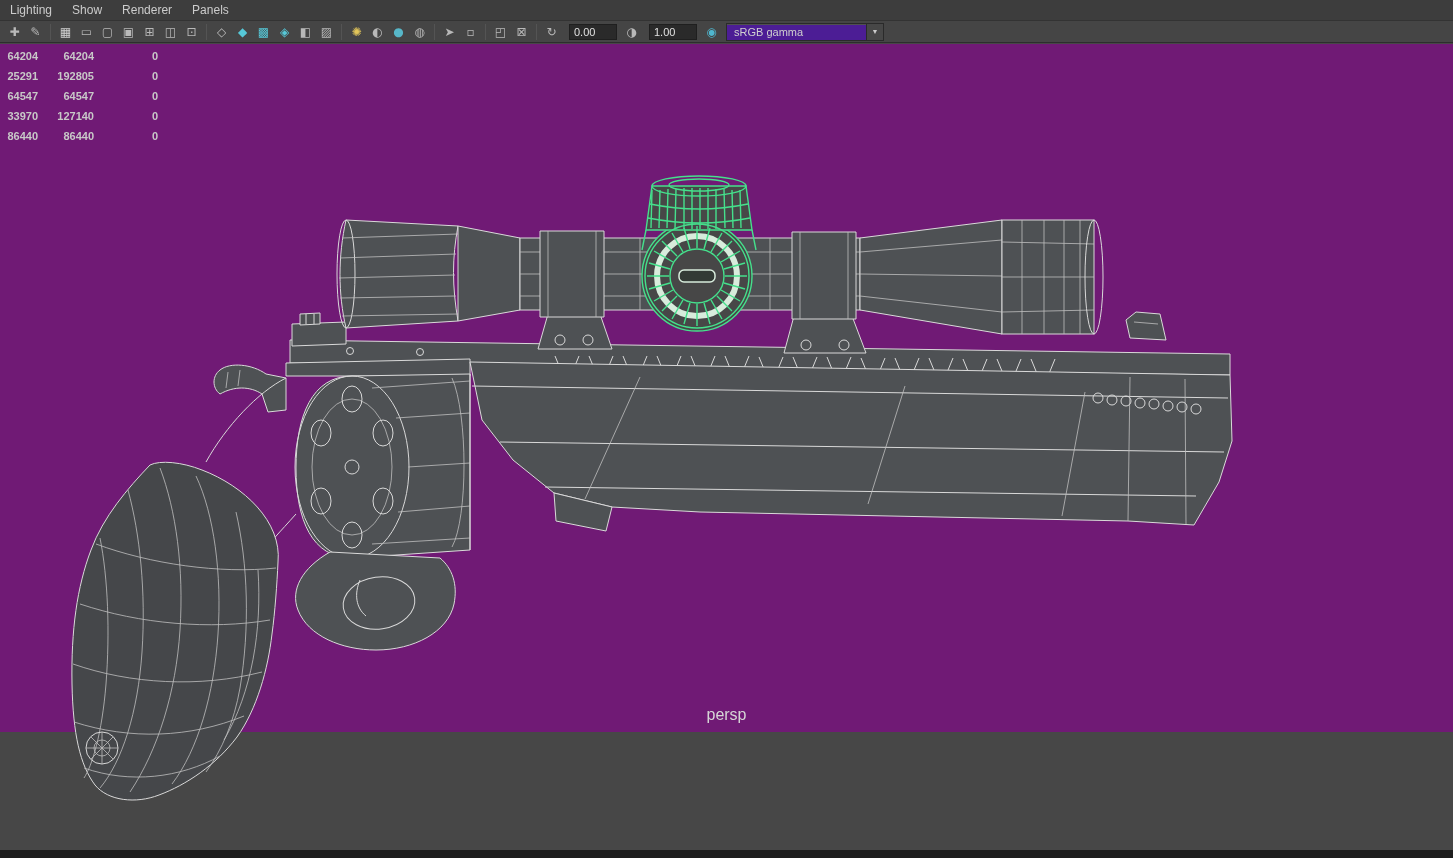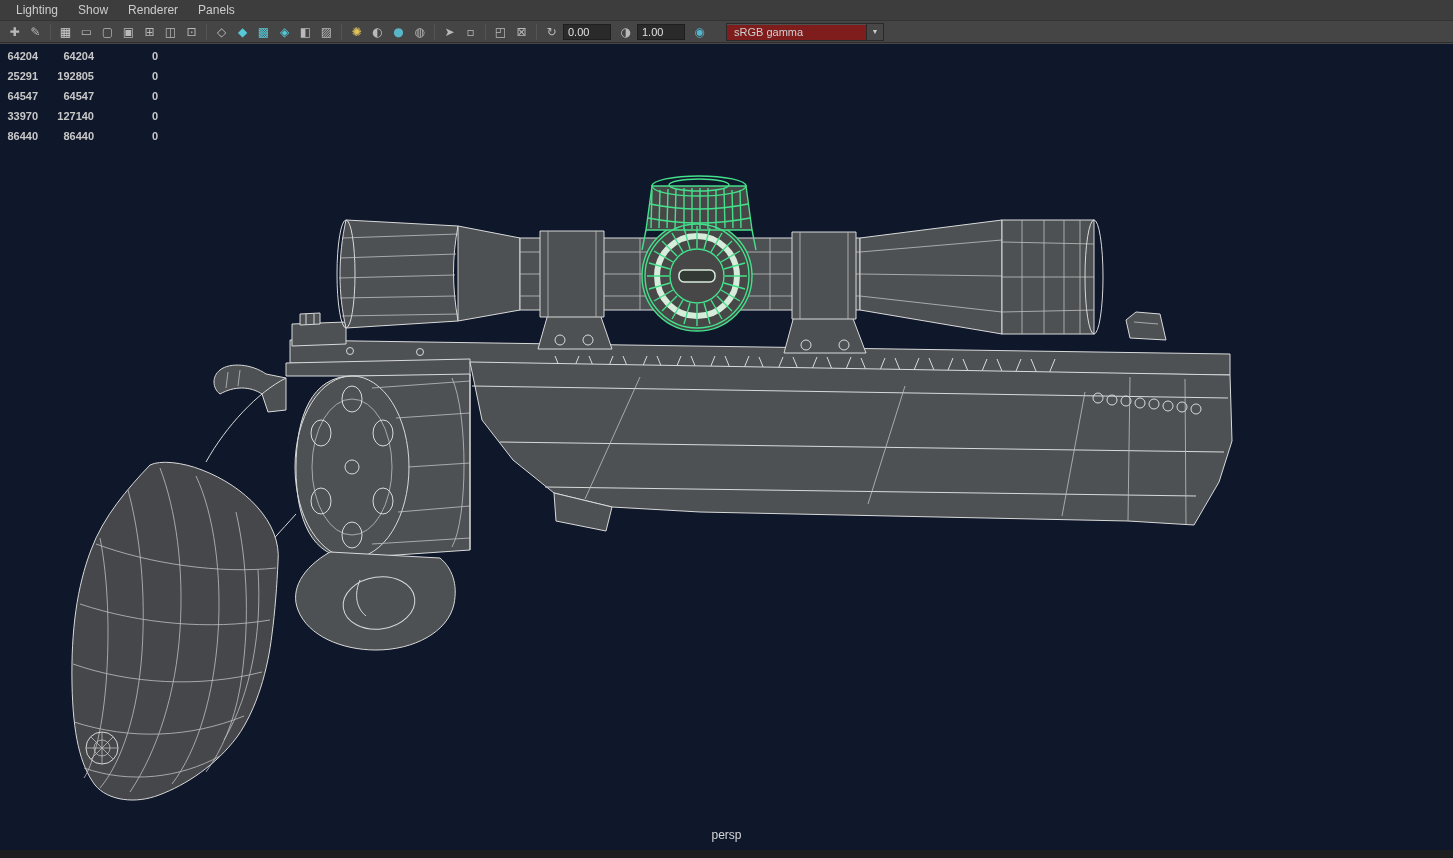--- a/index.html
+++ b/index.html
@@ -1,48 +1,48 @@
 <!DOCTYPE html>
 <html style="--sel: #45e08c; --wire: #d9d9d9;"><head>
 <meta charset="utf-8">
 <style>
   :root { --sel:#45e08c; --wire:#d9d9d9; --face:#4e5154; }
   * { box-sizing:border-box; }
   body { margin:0; background:#2a2a2a; font-family:"Liberation Sans","DejaVu Sans",sans-serif; }
   .window { position:relative; width:1453px; height:858px; background:#474747; overflow:hidden; }
 
   
-  .menubar { height:20px; background:#3d3d3d; display:flex; align-items:center; padding-left:6px; }
+  .menubar { height:20px; background:#3d3d3d; display:flex; align-items:center; }
   .menu-item { color:#cccccc; font-size:12px; padding:0 10px; line-height:20px; cursor:default; }
 
   
   .toolbar { height:23px; background:#454545; border-top:1px solid #333; border-bottom:1px solid #2d2d2d;
              display:flex; align-items:center; padding:0 4px; }
   .tb-icon { background:transparent; border:none; width:21px; height:20px; padding:0; text-align:center;
              font:12px "DejaVu Sans",sans-serif; color:#b9b9b9; line-height:20px; cursor:default; }
   .tb-sep { width:1px; height:16px; background:#2f2f2f; border-right:1px solid #545454; margin:0 4px; }
   .tb-field { width:48px; height:16px; background:#2a2a2a; border:1px solid #1f1f1f; color:#e0e0e0;
-              font:11px "Liberation Sans",sans-serif; padding:0 4px; margin:0 4px 0 1px; }
-  .dropdown { width:158px; height:18px; background:#7f1d1d; border:1px solid #2a2a2a; margin-left:16px;
+              font:11px "Liberation Sans",sans-serif; padding:0 4px; margin:0 4px 0 7px; }
+  .dropdown { width:158px; height:18px; background:#4c1d95; border:1px solid #2a2a2a; margin-left:4px;
               display:flex; align-items:center; color:#cfcfcf; font-size:11px; padding-left:7px;
               box-shadow:inset 0 1px 0 #505050; }
   .dd-arrow { margin-left:auto; width:17px; height:100%; display:flex; align-items:center; justify-content:center;
               font-size:7px; color:#cccccc; background:#474747; border-left:1px solid #2a2a2a; }
 
   
-  .viewport { position:absolute; top:44px; left:0; width:1453px; height:806px; background:#0f172a; }
+  .viewport { position:absolute; top:44px; left:0; width:1453px; height:688px; background:#701a75; }
   .viewport svg { position:absolute; top:0; left:0; }
 
   .hud { position:absolute; top:2px; left:2px; color:#c8c8c8; font:bold 11px "Liberation Sans",sans-serif; }
   .hud-row { display:flex; height:20px; align-items:center; }
   .hud-c1 { width:36px; text-align:right; }
   .hud-c2 { width:56px; text-align:right; }
   .hud-c3 { width:64px; text-align:right; }
 
-  .persp-label { position:absolute; bottom:8px; left:0; width:100%; text-align:center; color:#d6d6d6; font-size:12px; }
+  .persp-label { position:absolute; bottom:8px; left:0; width:100%; text-align:center; color:#d6d6d6; font-size:16px; }
   .bottom-strip { position:absolute; bottom:0; left:0; width:100%; height:8px; background:#1e1e1e; }
 
   
   .face  { fill:var(--face); stroke:var(--wire); stroke-width:1; }
   .face2 { fill:#45474a; stroke:var(--wire); stroke-width:1; }
   .ln    { fill:none; stroke:var(--wire); stroke-width:1; }
   .lnf   { fill:none; stroke:#bfbfbf; stroke-width:0.8; }
   .sel   { fill:none; stroke:var(--sel); stroke-width:1.4; }
   .self  { fill:#474747; stroke:var(--sel); stroke-width:1.4; }
   .selring { fill:none; stroke:#d8ecdc; stroke-width:6; }

